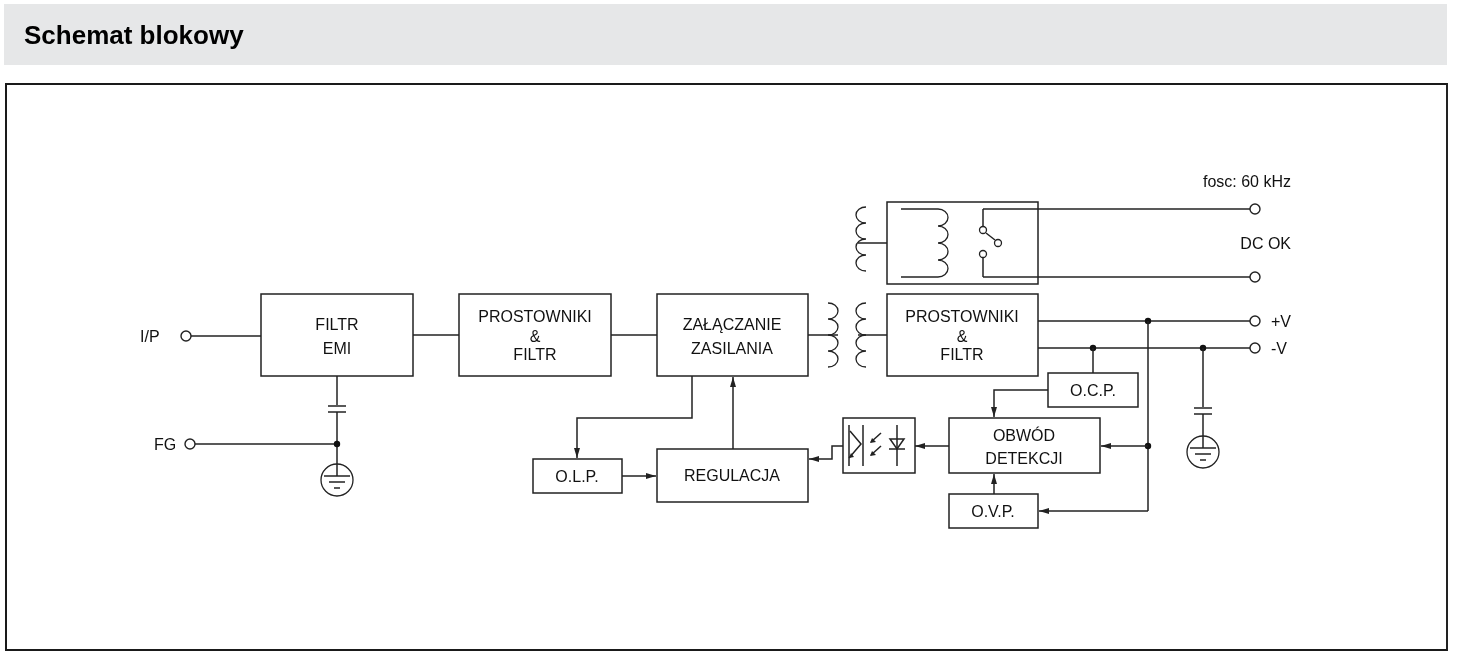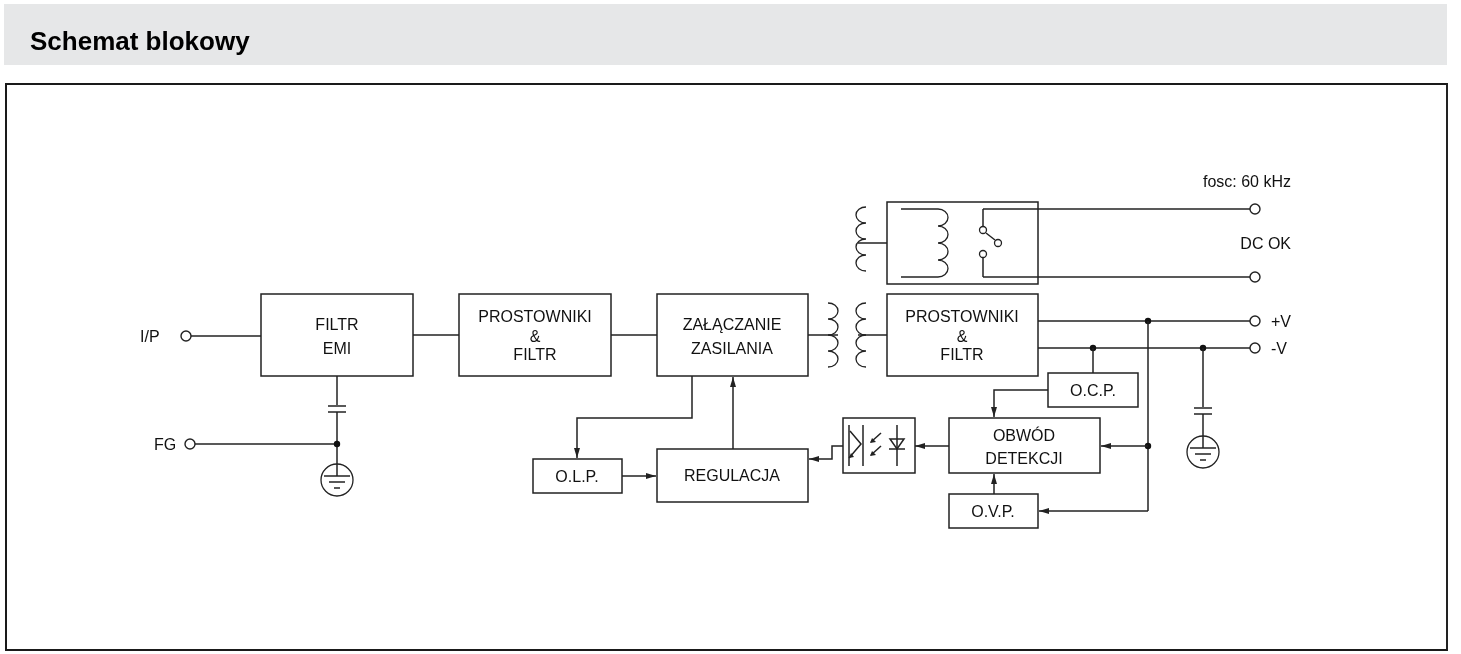--- a/index.html
+++ b/index.html
@@ -2,21 +2,21 @@
 <html><head>
   <meta charset="utf-8">
   <style>
     html, body { margin: 0; padding: 0; background: #ffffff; }
     body { width: 1461px; height: 654px; position: relative; overflow: hidden; font-family: "Liberation Sans", sans-serif; }
     .header {
       position: absolute; left: 4px; top: 4px; width: 1443px; height: 61px;
       background: #e6e7e8;
     }
     .header h1 {
-      margin: 6px; position: absolute; left: 20px; top: 16px;
+      margin: 0; position: absolute; left: 20px; top: 16px;
       font-family: "Liberation Sans", sans-serif; font-weight: bold; font-size: 26px; color: #000;
     }
     .frame {
       position: absolute; left: 5px; top: 83px; width: 1439px; height: 564px;
       border: 2px solid #1a1a1a; border-right-color: #222; background: #fff;
     }
     svg.diagram { position: absolute; left: 0; top: 0; }
     svg text { font-family: "Liberation Sans Narrow", "Liberation Sans", sans-serif; font-size: 16px; fill: #111; }
     .blk { fill: #fff; stroke: #222; stroke-width: 1.5; }
     .w { stroke: #222; stroke-width: 1.5; fill: none; }

